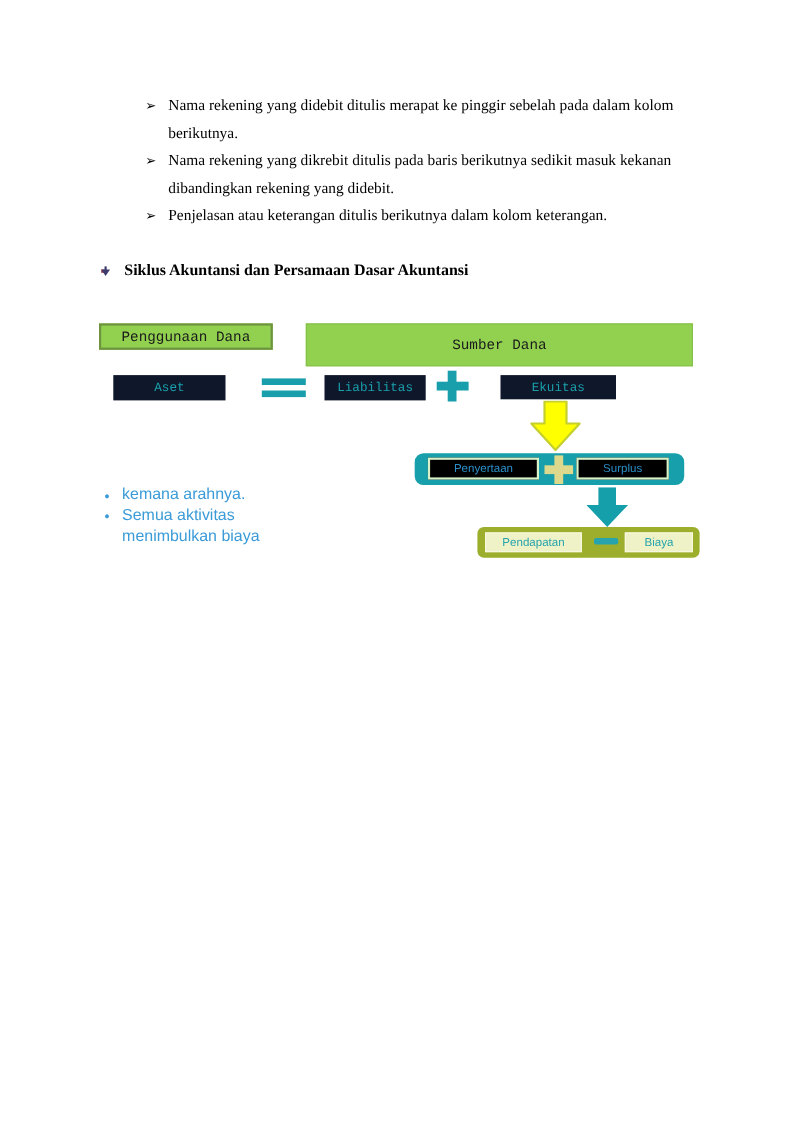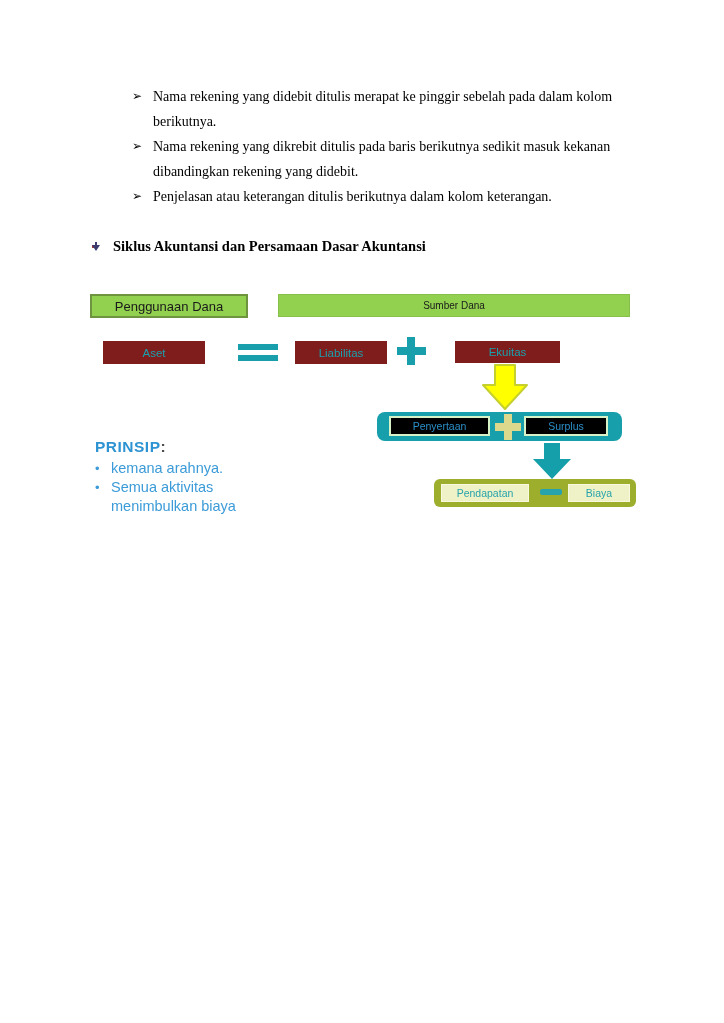--- a/index.html
+++ b/index.html
@@ -25,34 +25,34 @@
   .head-icon{width:10px;height:11px;margin-right:12px;position:relative;top:1px;}
   .section-title{
     font-size:14.5px;font-weight:bold;color:#000;
     font-family:"Liberation Serif", serif;
   }
   
   .diagram *{box-sizing:border-box;}
   .dbox{
     position:absolute;
     display:flex;align-items:center;justify-content:center;
-    font-family:Liberation Sans, sans-serif;
+    font-family:Liberation Mono, monospace;
   }
   .box-penggunaan{
     left:90px;top:294px;width:158px;height:24px;
     background:#92d050;border:2px solid #6f9440;
     font-size:13px;color:#1a1a1a;
   }
   .box-sumber{
-    left:278px;top:294px;width:352px;height:23px;
+    left:278px;top:294px;width:352px;height:39px;
     background:#92d050;border:1px solid #86c04a;
-    font-size:10px;color:#1a1a1a;
+    font-size:13px;color:#1a1a1a;
   }
   .ybox{
-    background:#7f1d1d;color:#1aa0ac;font-size:11.5px;
+    background:#0f172a;color:#1aa0ac;font-size:11.5px;
   }
   .box-aset{left:103px;top:341px;width:102px;height:23px;}
   .box-liabilitas{left:295px;top:341px;width:92px;height:23px;}
   .box-ekuitas{left:455px;top:341px;width:105px;height:22px;}
   .bar{position:absolute;background:#189fab;}
   .eq-top{left:238px;top:344px;width:40px;height:6px;}
   .eq-bot{left:238px;top:355px;width:40px;height:6px;}
   .plus1-h{left:397px;top:347px;width:29px;height:8px;}
   .plus1-v{left:407px;top:337px;width:8px;height:28px;}
   .arrow-svg{position:absolute;}
@@ -167,23 +167,20 @@
     </svg>
 
     <div class="green-container"></div>
     <div class="olivebox box-pendapatan">Pendapatan</div>
     <div class="bar minus-bar"></div>
     <div class="olivebox box-biaya">Biaya</div>
 
   </div>
 
   <div class="prinsip">
-    <div class="prinsip-head">
-      <span>PRINSIP</span><span class="prinsip-colon">:</span>
-    </div>
     <div class="p-items">
       <div class="p-item">
         <span class="p-dot">•</span>
         <div class="p-lines">
           <div class="p-line">kemana arahnya.</div>
         </div>
       </div>
       <div class="p-item">
         <span class="p-dot">•</span>
         <div class="p-lines">

